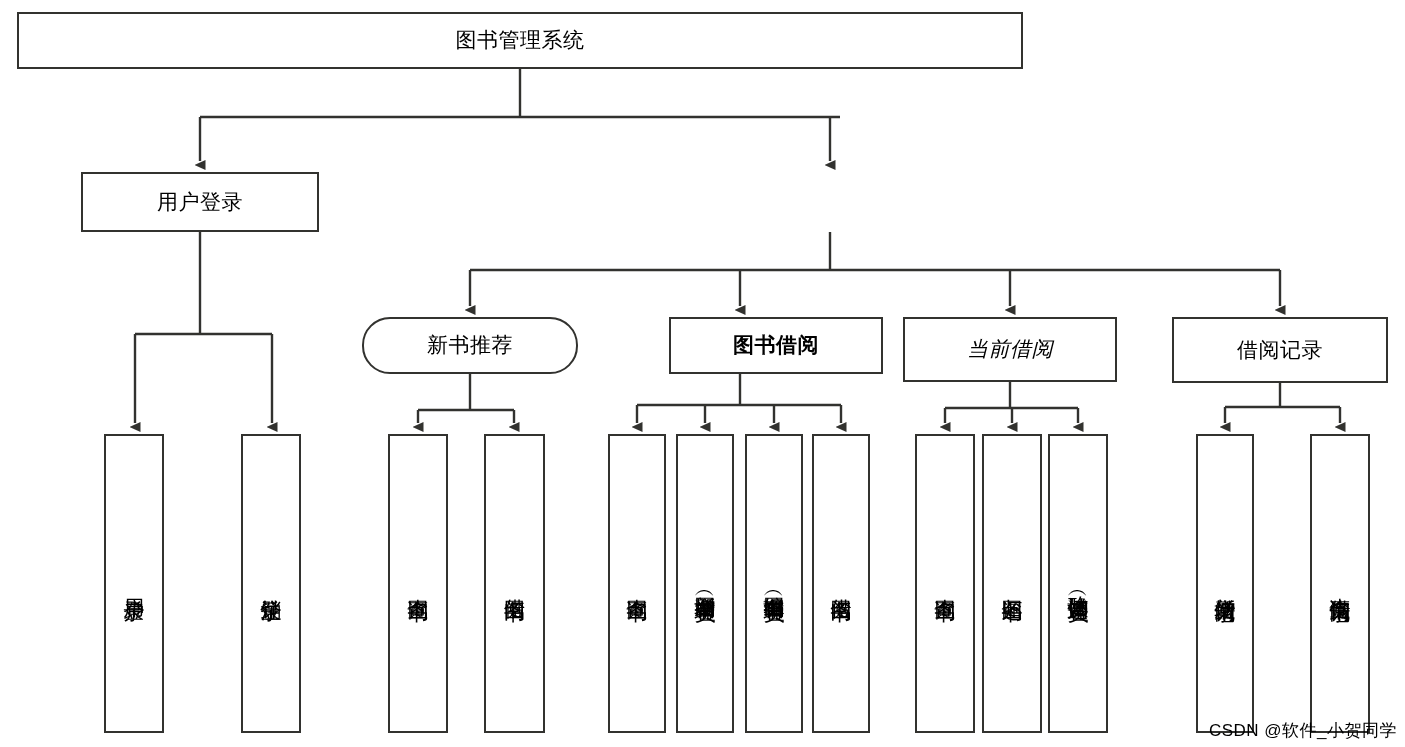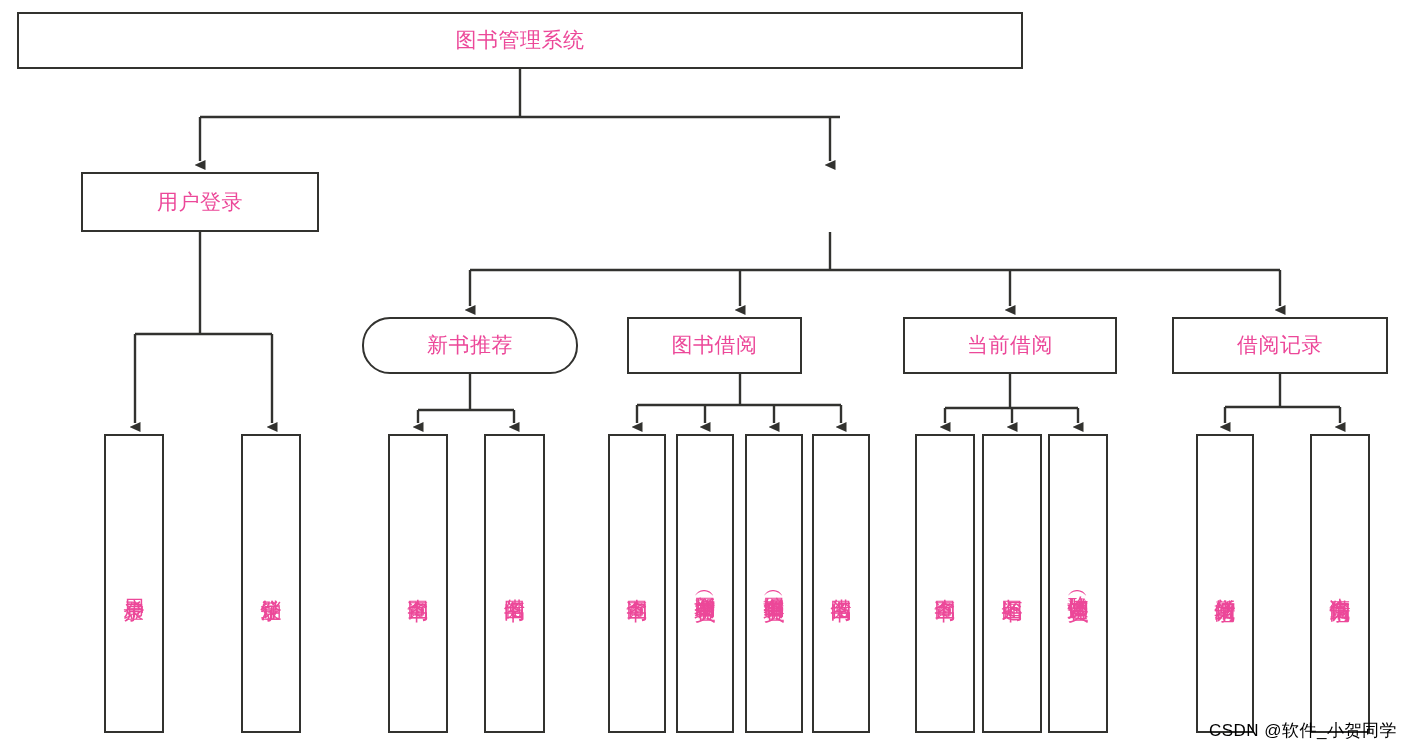--- a/index.html
+++ b/index.html
@@ -33,21 +33,21 @@
     display: flex;
     align-items: center;
     justify-content: center;
     color: #2b2b2b;
   }
   .node-label {
     font-size: 21px;
     line-height: 1.18;
     letter-spacing: 0.5px;
     white-space: nowrap;
-    color: #ec4899;
+    color: #000000;
   }
   .leaf {
     align-items: center;
     justify-content: center;
   }
   .leaf .node-label {
     writing-mode: vertical-rl;
     text-orientation: upright;
     font-size: 21px;
     line-height: 1.42;
@@ -125,27 +125,27 @@
     <span class="node-label">图书管理系统</span>
   </div>
 
   <div class="node" style="left:81px; top:172px; width:238px; height:60px;">
     <span class="node-label">用户登录</span>
   </div>
 
   <div class="node" style="left:362px; top:317px; width:216px; height:57px;border-radius:28px;">
     <span class="node-label">新书推荐</span>
   </div>
-  <div class="node" style="left:627px; top:317px; width:175px; height:57px;">
+  <div class="node" style="left:669px; top:317px; width:214px; height:57px;font-weight:bold;">
     <span class="node-label">图书借阅</span>
   </div>
-  <div class="node" style="left:903px; top:317px; width:214px; height:57px;">
+  <div class="node" style="left:903px; top:317px; width:214px; height:65px;font-style:italic;">
     <span class="node-label">当前借阅</span>
   </div>
-  <div class="node" style="left:1172px; top:317px; width:216px; height:57px;text-align:center;">
+  <div class="node" style="left:1172px; top:317px; width:216px; height:66px;text-align:center;">
     <span class="node-label">借阅记录</span>
   </div>
 
   <div class="node leaf" style="left:104px; top:434px; width:60px; height:299px;">
     <span class="node-label">用户登录</span>
   </div>
   <div class="node leaf" style="left:241px; top:434px; width:60px; height:299px;">
     <span class="node-label">注销登录</span>
   </div>
   <div class="node leaf" style="left:388px; top:434px; width:60px; height:299px;">

